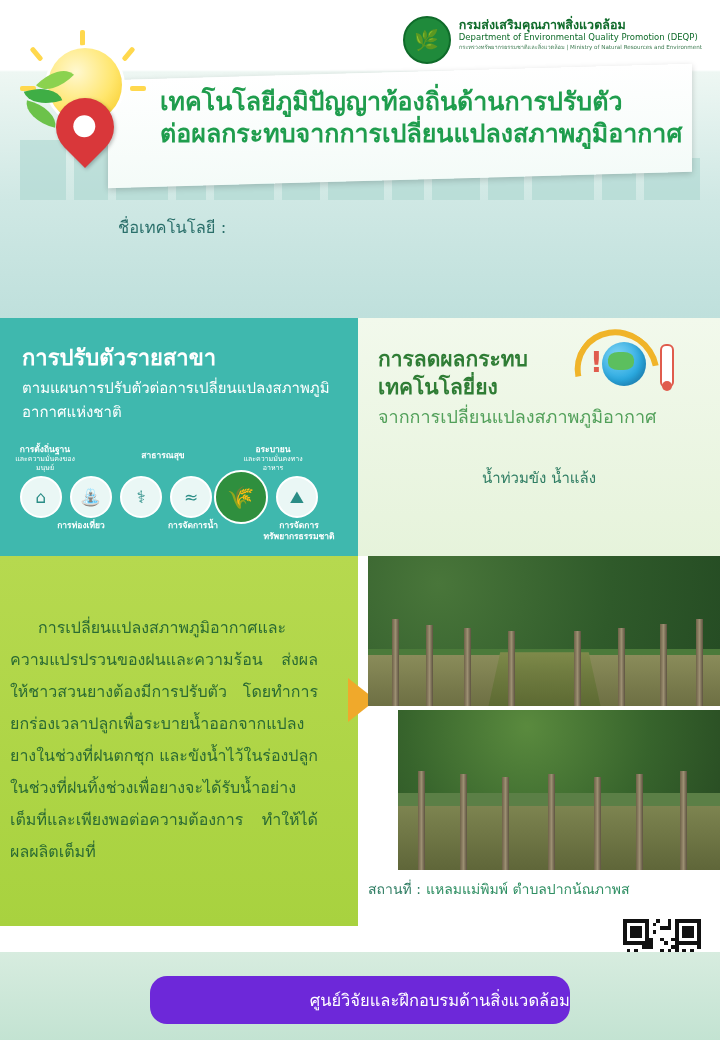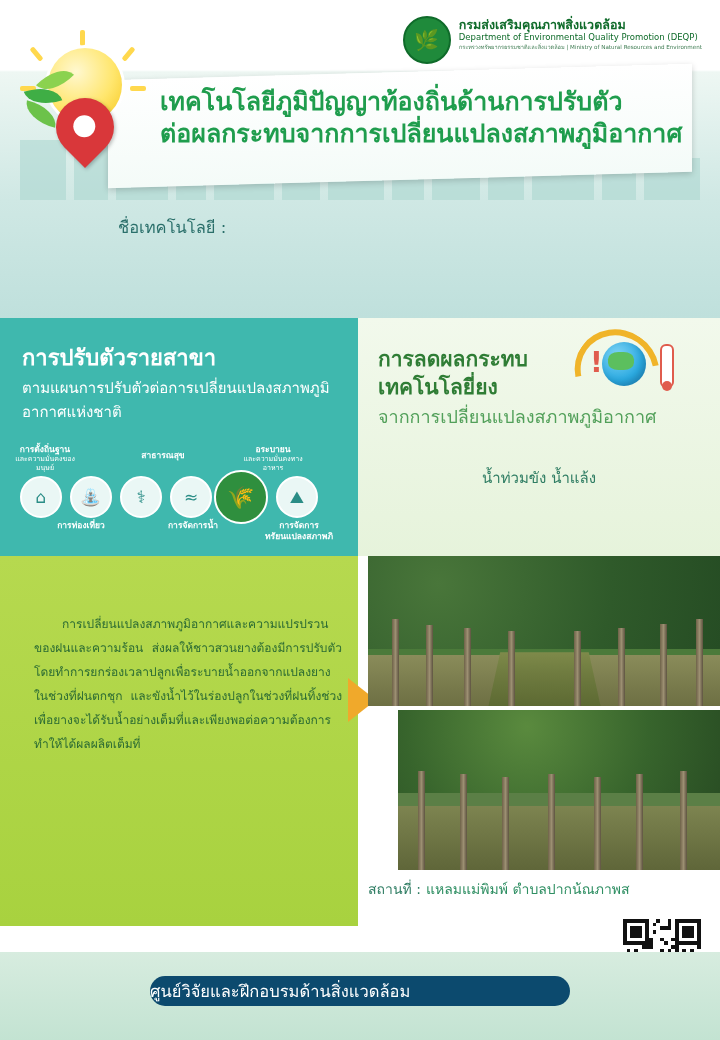--- a/index.html
+++ b/index.html
@@ -157,22 +157,22 @@
 
   
   .detail{
     position:absolute;left:0;top:556px;width:358px;height:370px;
     background:linear-gradient(180deg,#b6d94f 0%,#a8d23f 100%);
   }
   .detail-title{
     position:absolute;left:22px;top:14px;font-size:24px;color:#2f7d35;font-weight:bold;
   }
   .detail-body{
-    position:absolute;left:34px;top:56px;width:308px;
-    font-size:12px;line-height:2.0;color:#2b6b33;text-align:justify;
+    position:absolute;left:10px;top:56px;width:308px;
+    font-size:16px;line-height:2.0;color:#2b6b33;text-align:justify;
     text-indent:28px;
   }
   .arrow-marker{
     position:absolute;left:348px;top:678px;width:0;height:0;
     border-top:22px solid transparent;border-bottom:22px solid transparent;
     border-left:28px solid #f0a92b;
   }
 
   
   .photoTop{
@@ -199,23 +199,23 @@
     position:absolute;left:620px;top:916px;width:84px;height:84px;background:#ffffff;padding:3px;
   }
   .qr-cap{position:absolute;left:612px;top:1006px;width:100px;text-align:center;font-size:9px;color:#2f8f63;}
 
   
   .footerband{
     position:absolute;left:0;top:952px;width:720px;height:88px;
     background:linear-gradient(180deg,#d7ecdf 0%,#c3e3d2 100%);
   }
   .footer-pill{
-    position:absolute;left:150px;top:976px;width:420px;height:30px;border-radius:17px;
-    background:#0c4a6e;color:#ffffff;font-size:16.5px;
-    display:flex;align-items:center;justify-content:flex-start;
+    position:absolute;left:150px;top:976px;width:420px;height:48px;border-radius:17px;
+    background:#6d28d9;color:#ffffff;font-size:16.5px;
+    display:flex;align-items:center;justify-content:flex-end;
   }
   .qr-grid{display:grid;width:78px;height:78px;}
   .qr-grid div{width:100%;height:100%;}
 </style>
 </head>
 <body>
 
 <div class="poster">
 
   <div class="topband">
@@ -301,21 +301,21 @@
       <div class="ico hl" style="left:200px;top:2px;width:50px;height:50px;font-size:22px;">🌾</div>
       <div class="ico" style="left:262px;top:8px;">⛰</div>
 
       <div class="icolbl" style="left:30px;top:52px;">
         <b>การท่องเที่ยว</b>
       </div>
       <div class="icolbl" style="left:142px;top:52px;">
         <b>การจัดการน้ำ</b>
       </div>
       <div class="icolbl" style="left:248px;top:52px;">
-        <b>การจัดการ</b><br><b>ทรัยนแปลงสภาพภิ</b>
+        <b>การจัดการ</b><br><b>ทรัพยากรธรรมชาติ</b>
       </div>
     </div>
   </div>
 
   <div class="panelR">
     <div class="arrows"></div>
     <div class="globe"></div>
     <div class="therm"></div>
     <div class="excl">!</div>
 

